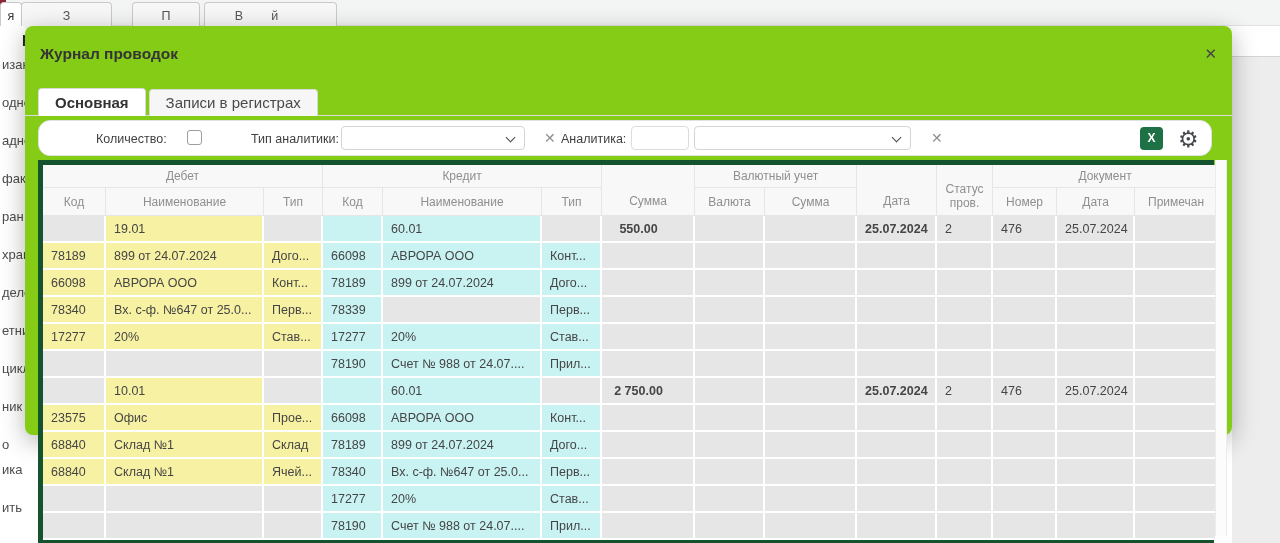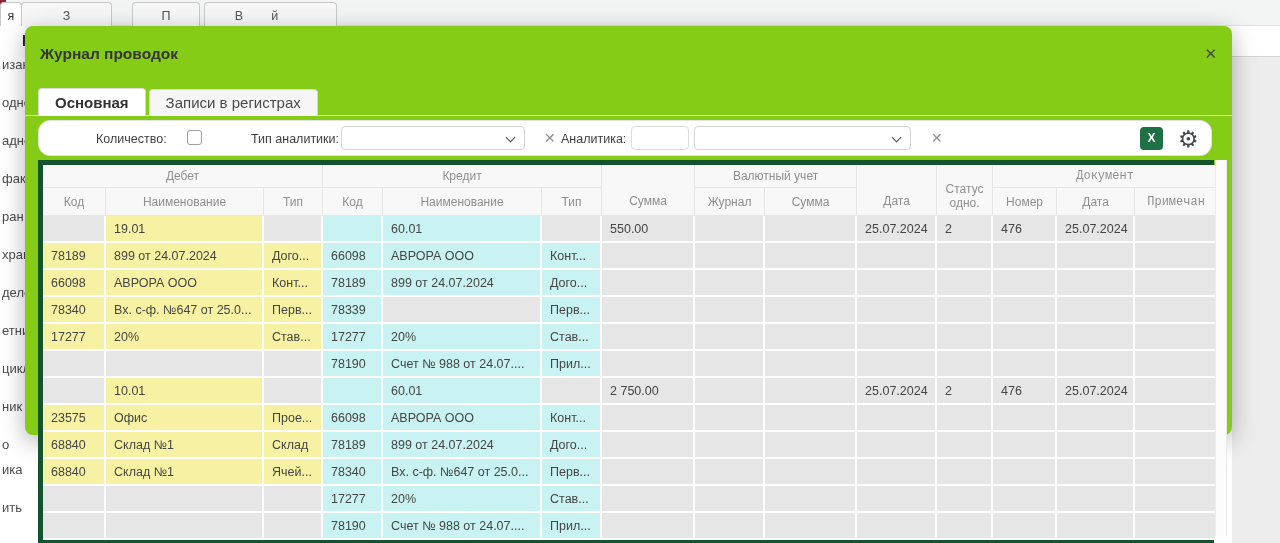--- a/index.html
+++ b/index.html
@@ -61,27 +61,27 @@
   col.w1{width:63px} col.w2{width:158px} col.w3{width:59px} col.w4{width:60px} col.w5{width:159px} col.w6{width:60px}
   col.w7{width:93px} col.w8{width:70px} col.w9{width:92px} col.w10{width:80px} col.w11{width:56px} col.w12{width:64px}
   col.w13{width:78px} col.w14{width:82px}
   th { background:#f8f8f8; font-weight:normal; color:#8f8f8f; font-size:12px; text-align:center;
        border-right:1px solid #e6e6e6; border-bottom:1px solid #e6e6e6; overflow:hidden; white-space:nowrap; }
   tr.h1 th { height:23px; }
   tr.h2 th { height:28px; }
   th.vb { vertical-align:bottom; padding-bottom:7px; }
   th.status-th span { display:block; line-height:1.18; }
   th.status-th { padding-bottom:5px; }
-  th:last-child { border-right:none;font-family:Liberation Mono, monospace; }
+  th:last-child { border-right:none; }
   td { height:27px; font-size:12.5px; color:#454545; padding:0 8px; white-space:nowrap; overflow:hidden;
        border-right:2px solid #fff; border-bottom:2px solid #fff; }
   td.y { background:var(--yellow,#f7f2a3); }
   td.c { background:var(--cyan,#c9f3f2); }
   td.g { background:var(--gray,#e6e6e6); }
-  td.ar { text-align:left; padding-right:26px; }
+  td.ar { text-align:center; padding-right:26px;font-weight:bold; }
   .vscroll { position:absolute; left:1190px; top:134px; width:12px; height:376px; background:#fcfcfc;
              border-left:1px solid #ececec; border-right:1px solid #ececec; }
 </style>
 </head>
 <body>
 
 <div class="stage">
 
   <div class="top-strip"></div>
   <div class="corner-mark"></div>
@@ -161,32 +161,32 @@
         </colgroup>
         <thead>
           <tr class="h1">
             <th colspan="3">Дебет</th>
             <th colspan="3">Кредит</th>
             <th rowspan="2" class="vb">Сумма</th>
             <th colspan="2">Валютный учет</th>
             <th rowspan="2" class="vb">Дата</th>
             <th rowspan="2" class="vb status-th">
               <span>Статус</span>
-              <span>одно.</span>
+              <span>пров.</span>
             </th>
             <th colspan="3">Документ</th>
           </tr>
           <tr class="h2">
             <th>Код</th>
             <th>Наименование</th>
             <th>Тип</th>
             <th>Код</th>
             <th>Наименование</th>
             <th>Тип</th>
-            <th>Журнал</th>
+            <th>Валюта</th>
             <th>Сумма</th>
             <th>Номер</th>
             <th>Дата</th>
             <th>Примечан</th>
           </tr>
         </thead>
         <tbody>
             <tr>
               <td class="g"></td>
               <td class="y">19.01</td>

